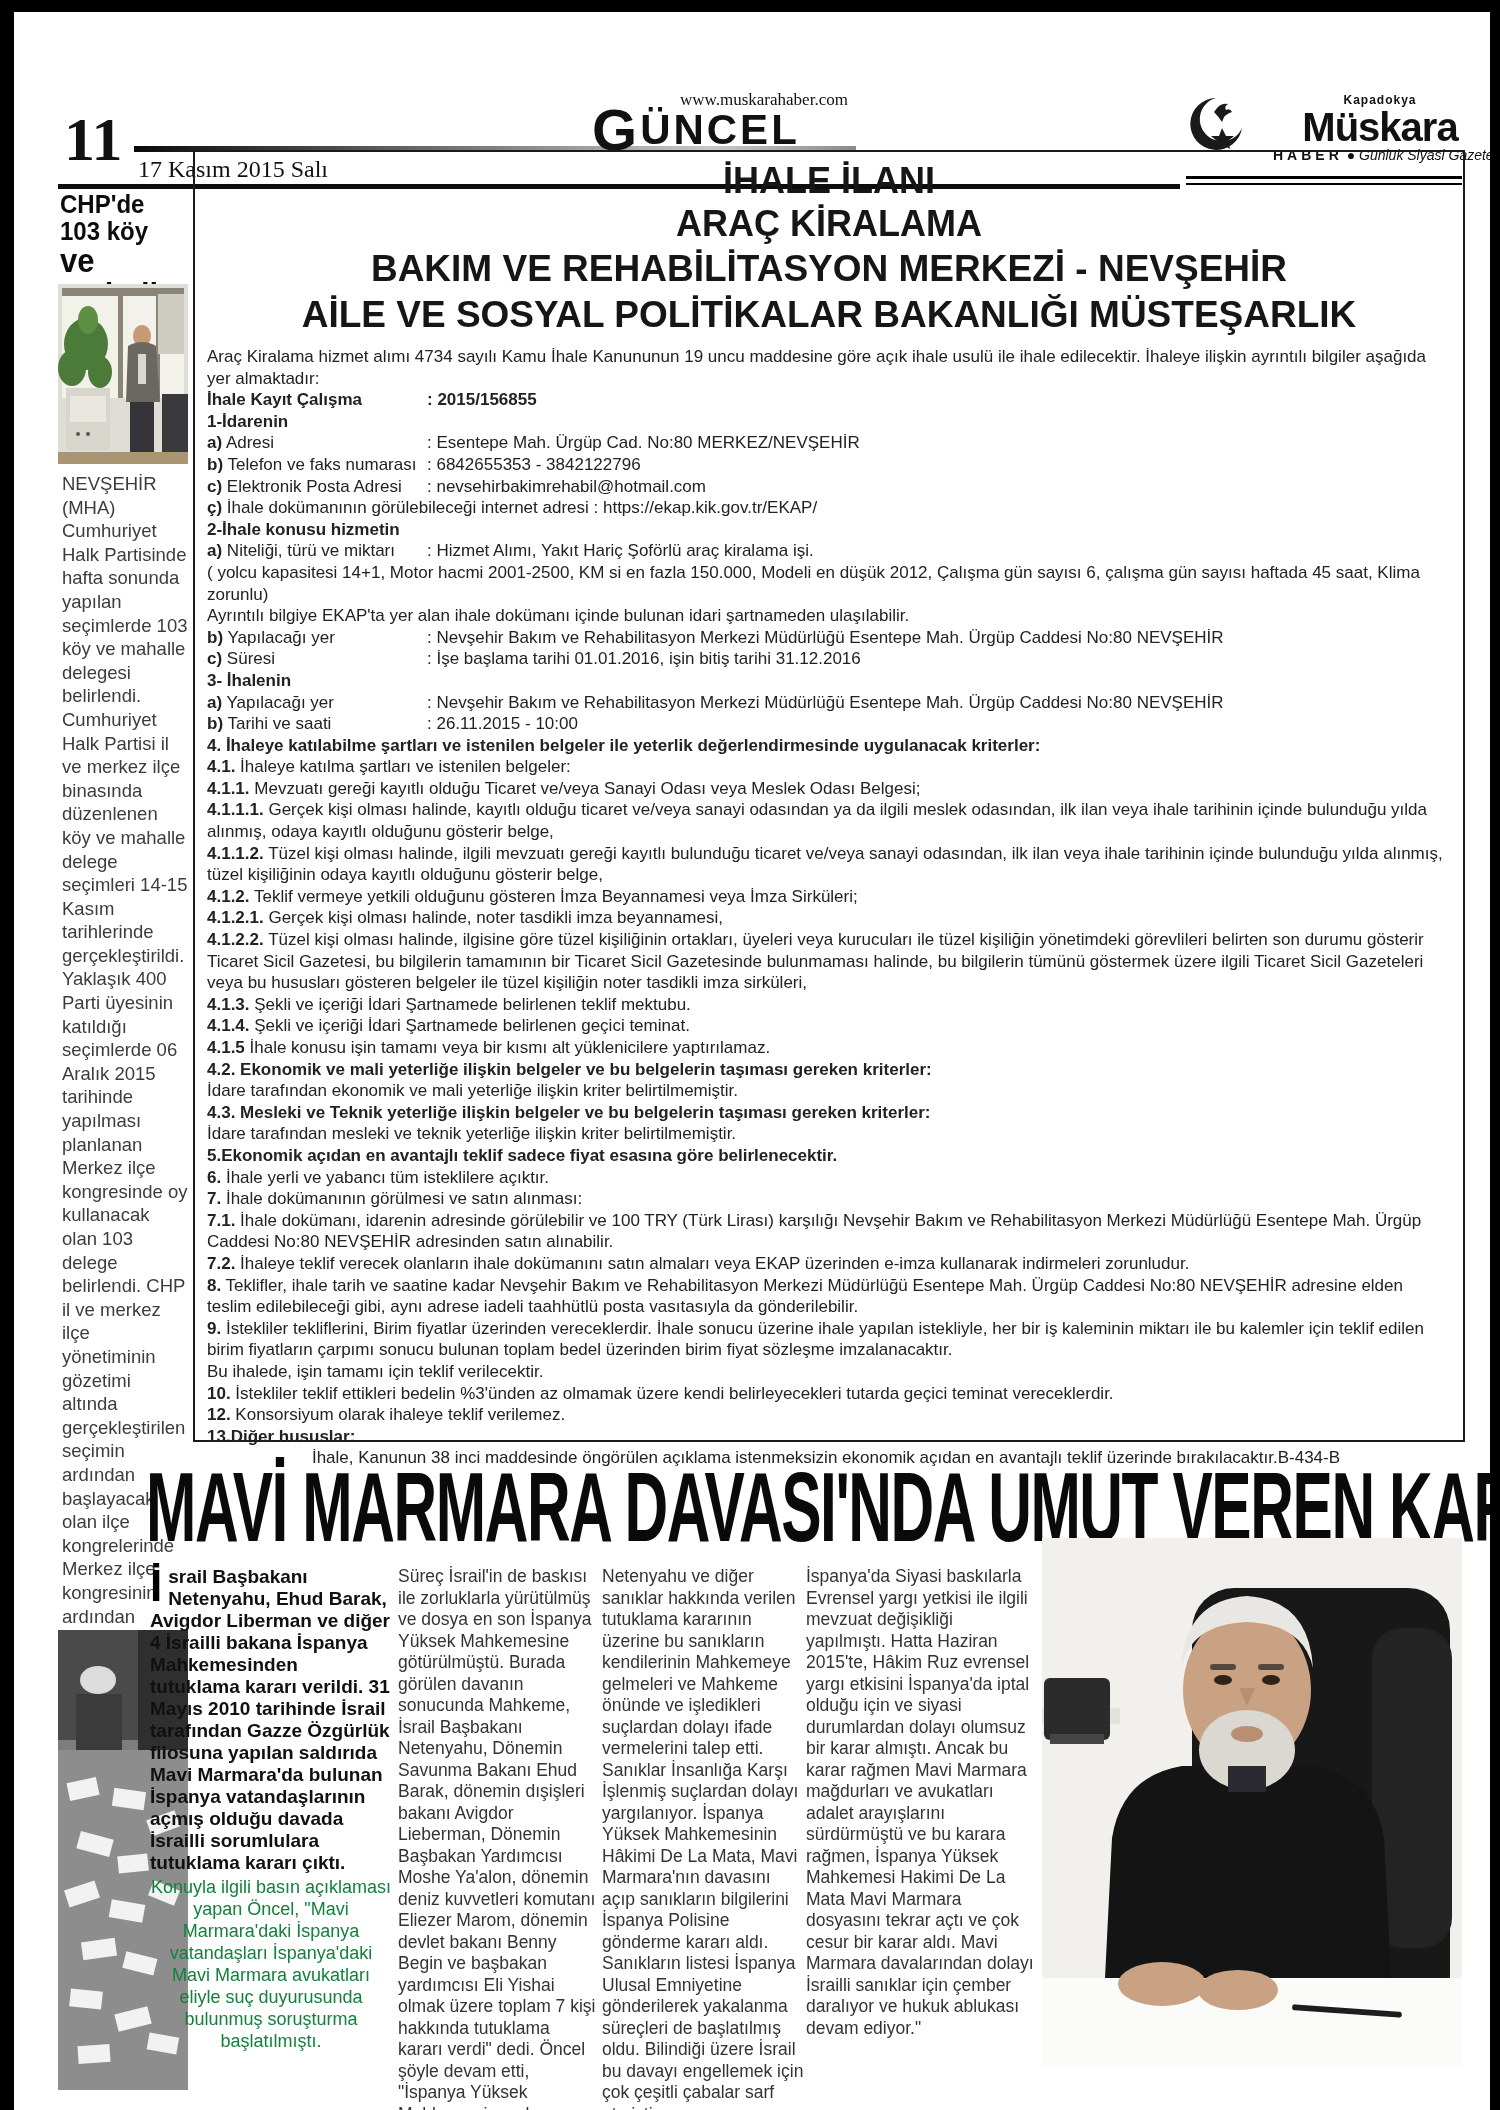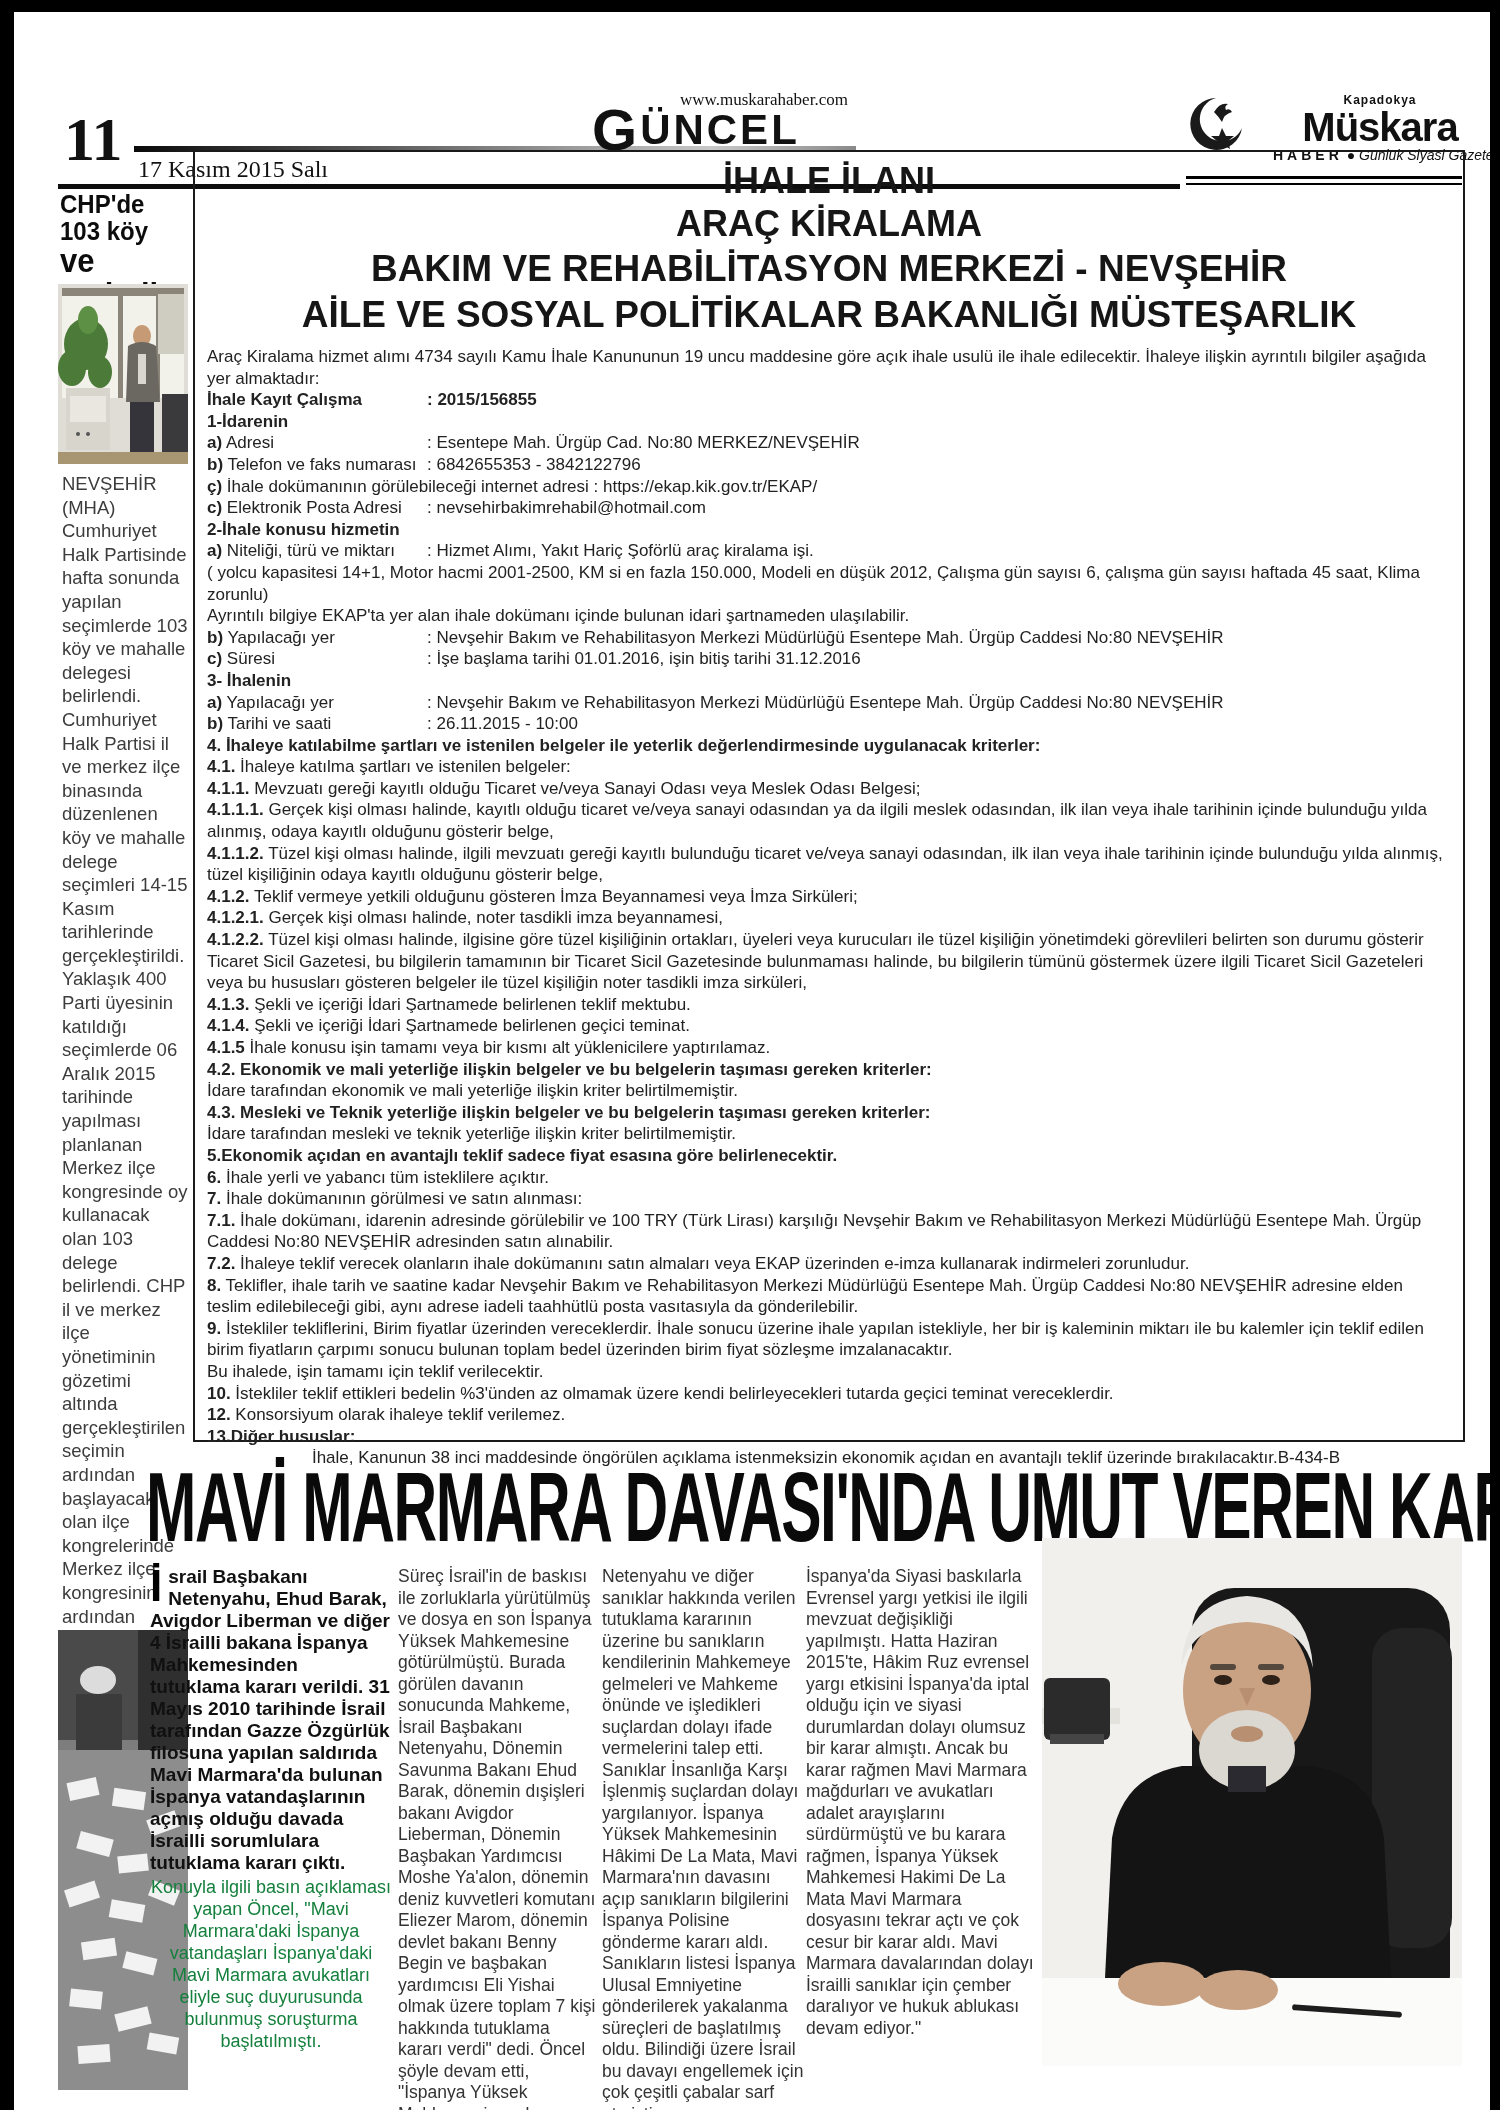--- a/index.html
+++ b/index.html
@@ -173,22 +173,22 @@
   <div class="t-title tt1">İHALE İLANI</div>
   <div class="t-title tt2">ARAÇ KİRALAMA</div>
   <div class="t-title tt3">BAKIM VE REHABİLİTASYON MERKEZİ - NEVŞEHİR</div>
   <div class="t-title tt4">AİLE VE SOSYAL POLİTİKALAR BAKANLIĞI MÜSTEŞARLIK</div>
   <div id="tender-lines">
       <div class="t-line">Araç Kiralama hizmet alımı 4734 sayılı Kamu İhale Kanununun 19 uncu maddesine göre açık ihale usulü ile ihale edilecektir.  İhaleye ilişkin ayrıntılı bilgiler aşağıda yer almaktadır:</div>
       <div class="t-line"><span class="t-lbl"><b>İhale Kayıt Çalışma</b></span><span class="t-val bold">: 2015/156855</span></div>
       <div class="t-line"><b>1-İdarenin</b></div>
       <div class="t-line"><span class="t-lbl"><b>a)</b> Adresi</span><span class="t-val">: Esentepe  Mah. Ürgüp Cad. No:80 MERKEZ/NEVŞEHİR</span></div>
       <div class="t-line"><span class="t-lbl"><b>b)</b> Telefon ve faks numarası</span><span class="t-val">: 6842655353 - 3842122796</span></div>
+      <div class="t-line"><span class="t-lbl"><b>c)</b> Elektronik Posta Adresi</span><span class="t-val">: nevsehirbakimrehabil@hotmail.com</span></div>
       <div class="t-line"><b>ç)</b> İhale dokümanının görülebileceği internet adresi : https://ekap.kik.gov.tr/EKAP/</div>
-      <div class="t-line"><span class="t-lbl"><b>c)</b> Elektronik Posta Adresi</span><span class="t-val">: nevsehirbakimrehabil@hotmail.com</span></div>
       <div class="t-line"><b>2-İhale konusu hizmetin</b></div>
       <div class="t-line"><span class="t-lbl"><b>a)</b> Niteliği, türü ve miktarı</span><span class="t-val">: Hizmet Alımı, Yakıt Hariç Şoförlü araç kiralama işi.</span></div>
       <div class="t-line">( yolcu kapasitesi 14+1, Motor hacmi 2001-2500, KM si en fazla 150.000, Modeli en düşük 2012, Çalışma gün sayısı 6, çalışma gün sayısı haftada 45 saat, Klima zorunlu)</div>
       <div class="t-line">Ayrıntılı bilgiye EKAP'ta yer alan ihale dokümanı içinde bulunan idari şartnameden ulaşılabilir.</div>
       <div class="t-line"><span class="t-lbl"><b>b)</b> Yapılacağı yer</span><span class="t-val">: Nevşehir Bakım ve Rehabilitasyon Merkezi Müdürlüğü Esentepe Mah. Ürgüp Caddesi No:80 NEVŞEHİR</span></div>
       <div class="t-line"><span class="t-lbl"><b>c)</b> Süresi</span><span class="t-val">: İşe başlama tarihi 01.01.2016, işin bitiş tarihi 31.12.2016</span></div>
       <div class="t-line"><b>3- İhalenin</b></div>
       <div class="t-line"><span class="t-lbl"><b>a)</b> Yapılacağı yer</span><span class="t-val">: Nevşehir Bakım ve Rehabilitasyon Merkezi Müdürlüğü Esentepe Mah. Ürgüp Caddesi No:80 NEVŞEHİR</span></div>
       <div class="t-line"><span class="t-lbl"><b>b)</b> Tarihi ve saati</span><span class="t-val">: 26.11.2015 - 10:00</span></div>
       <div class="t-line"><b>4. İhaleye katılabilme şartları ve istenilen belgeler ile yeterlik değerlendirmesinde uygulanacak kriterler:</b></div>

